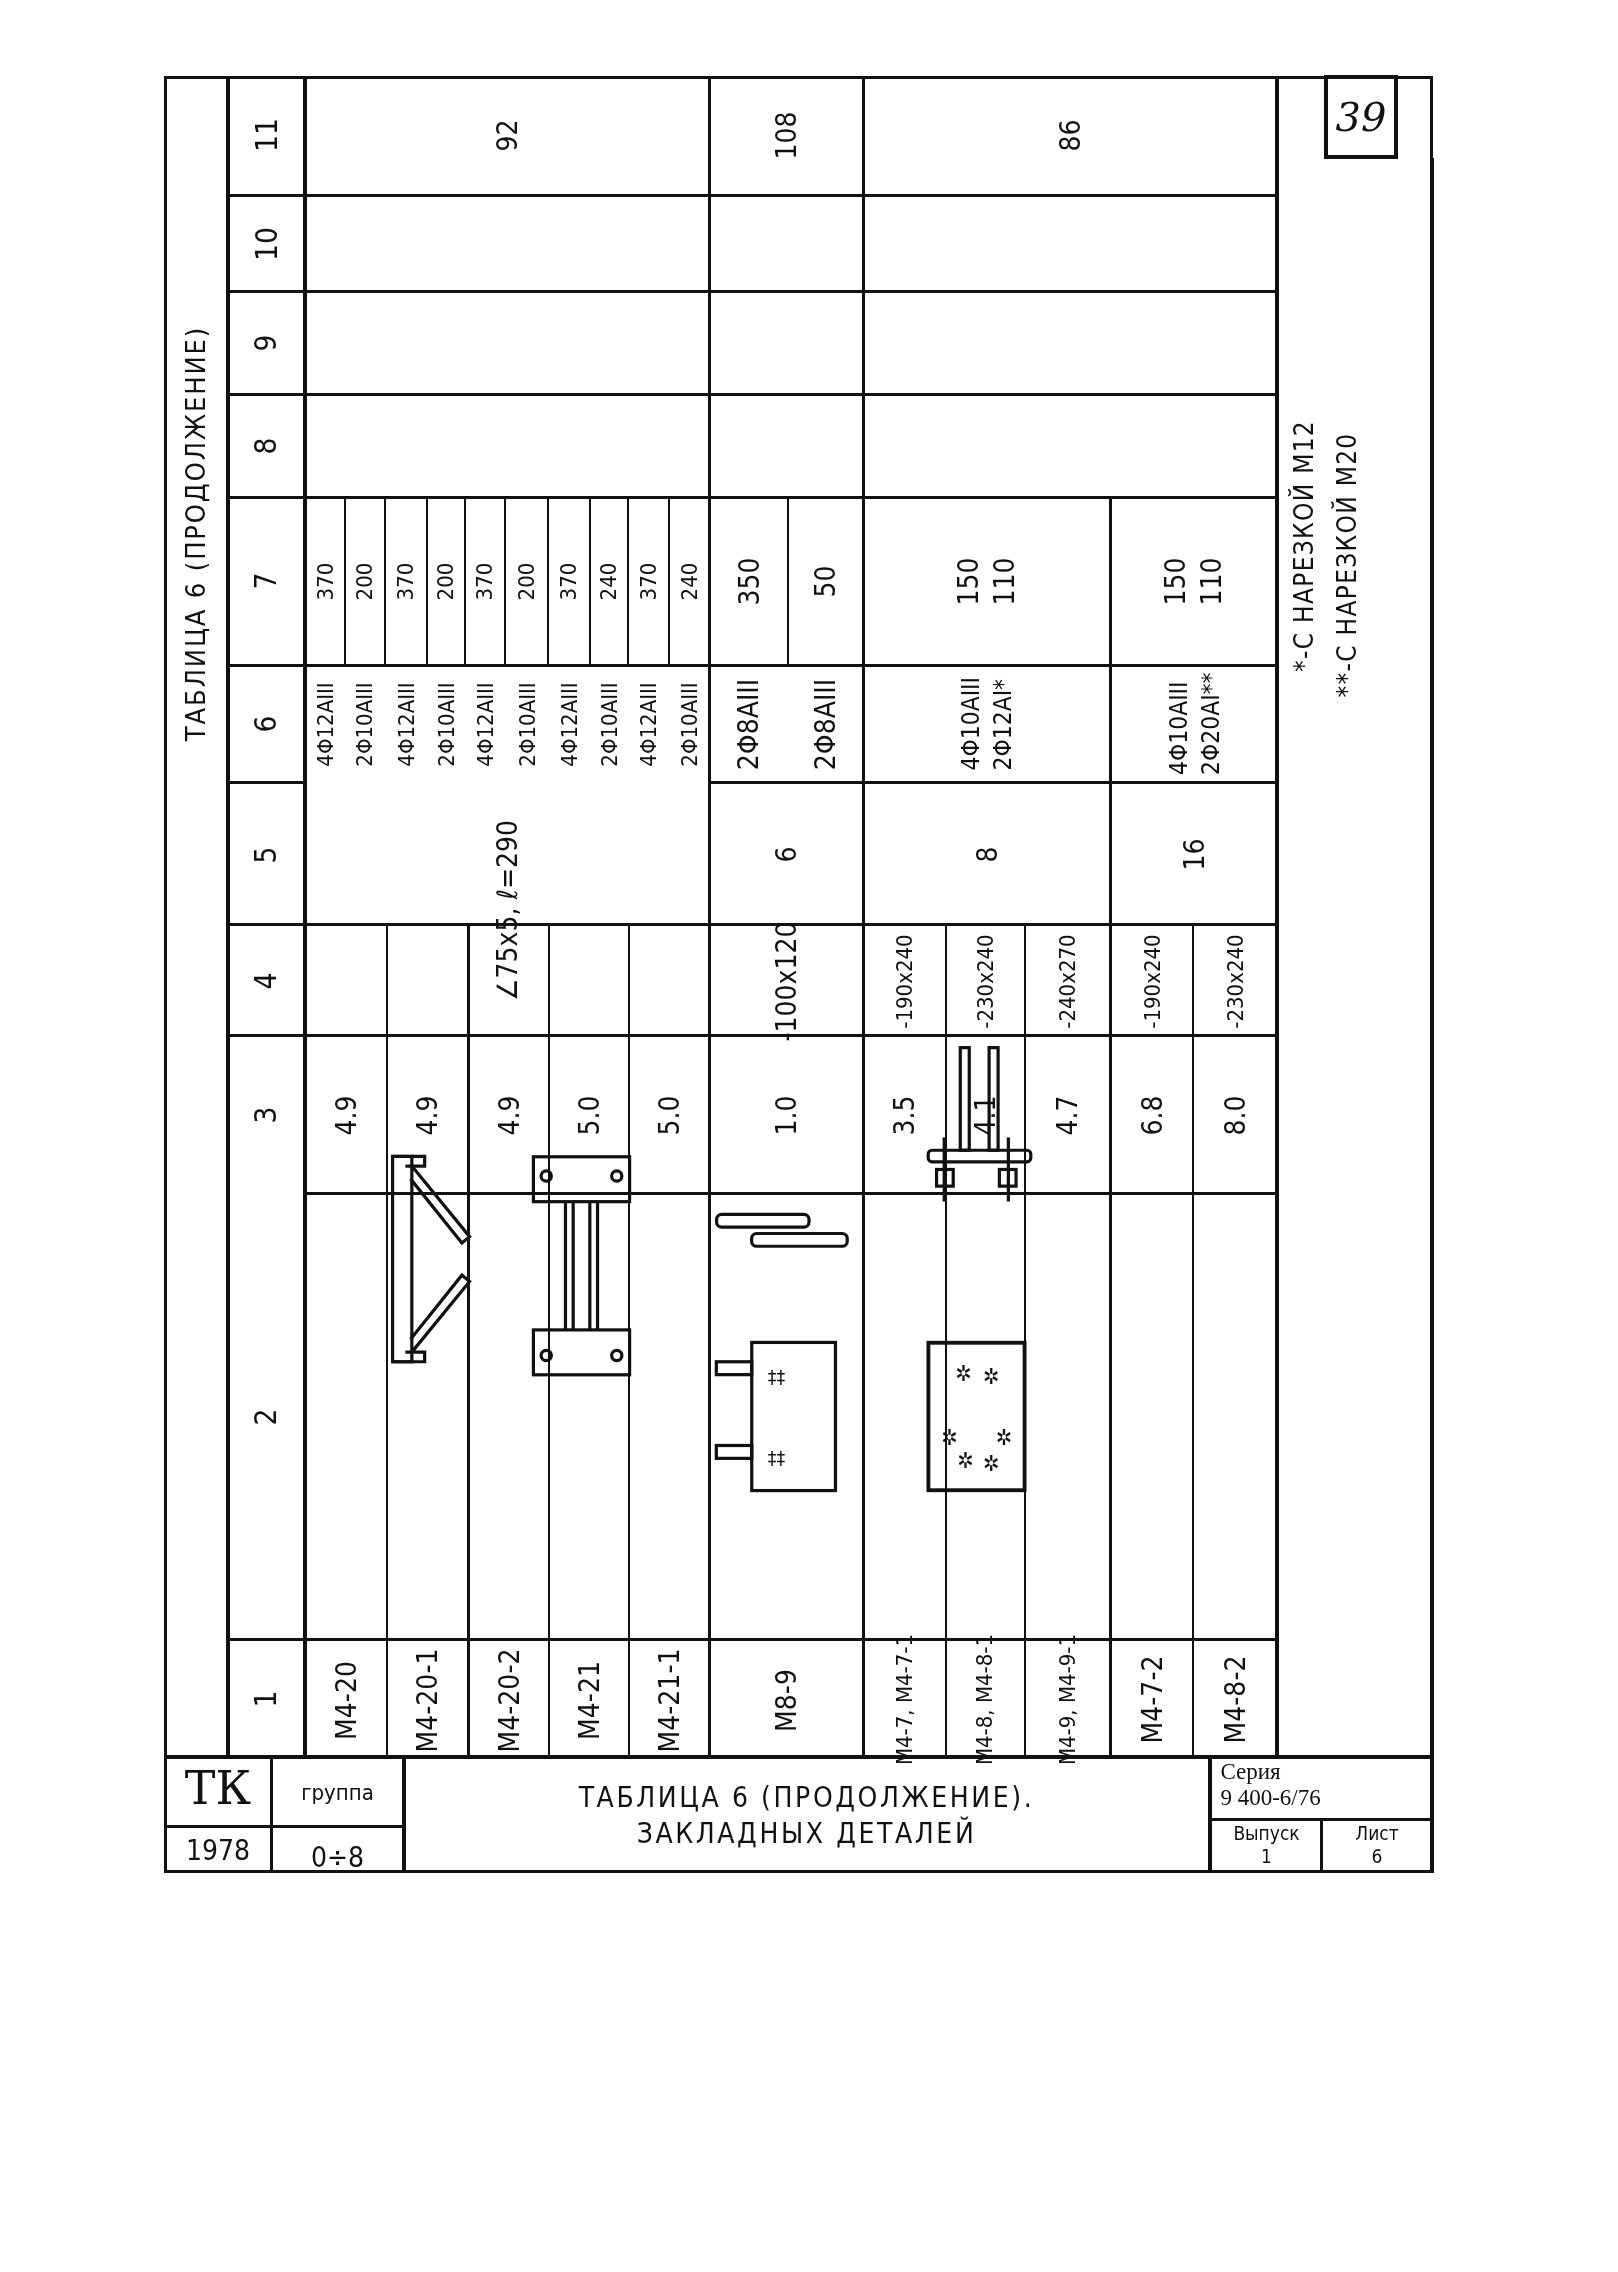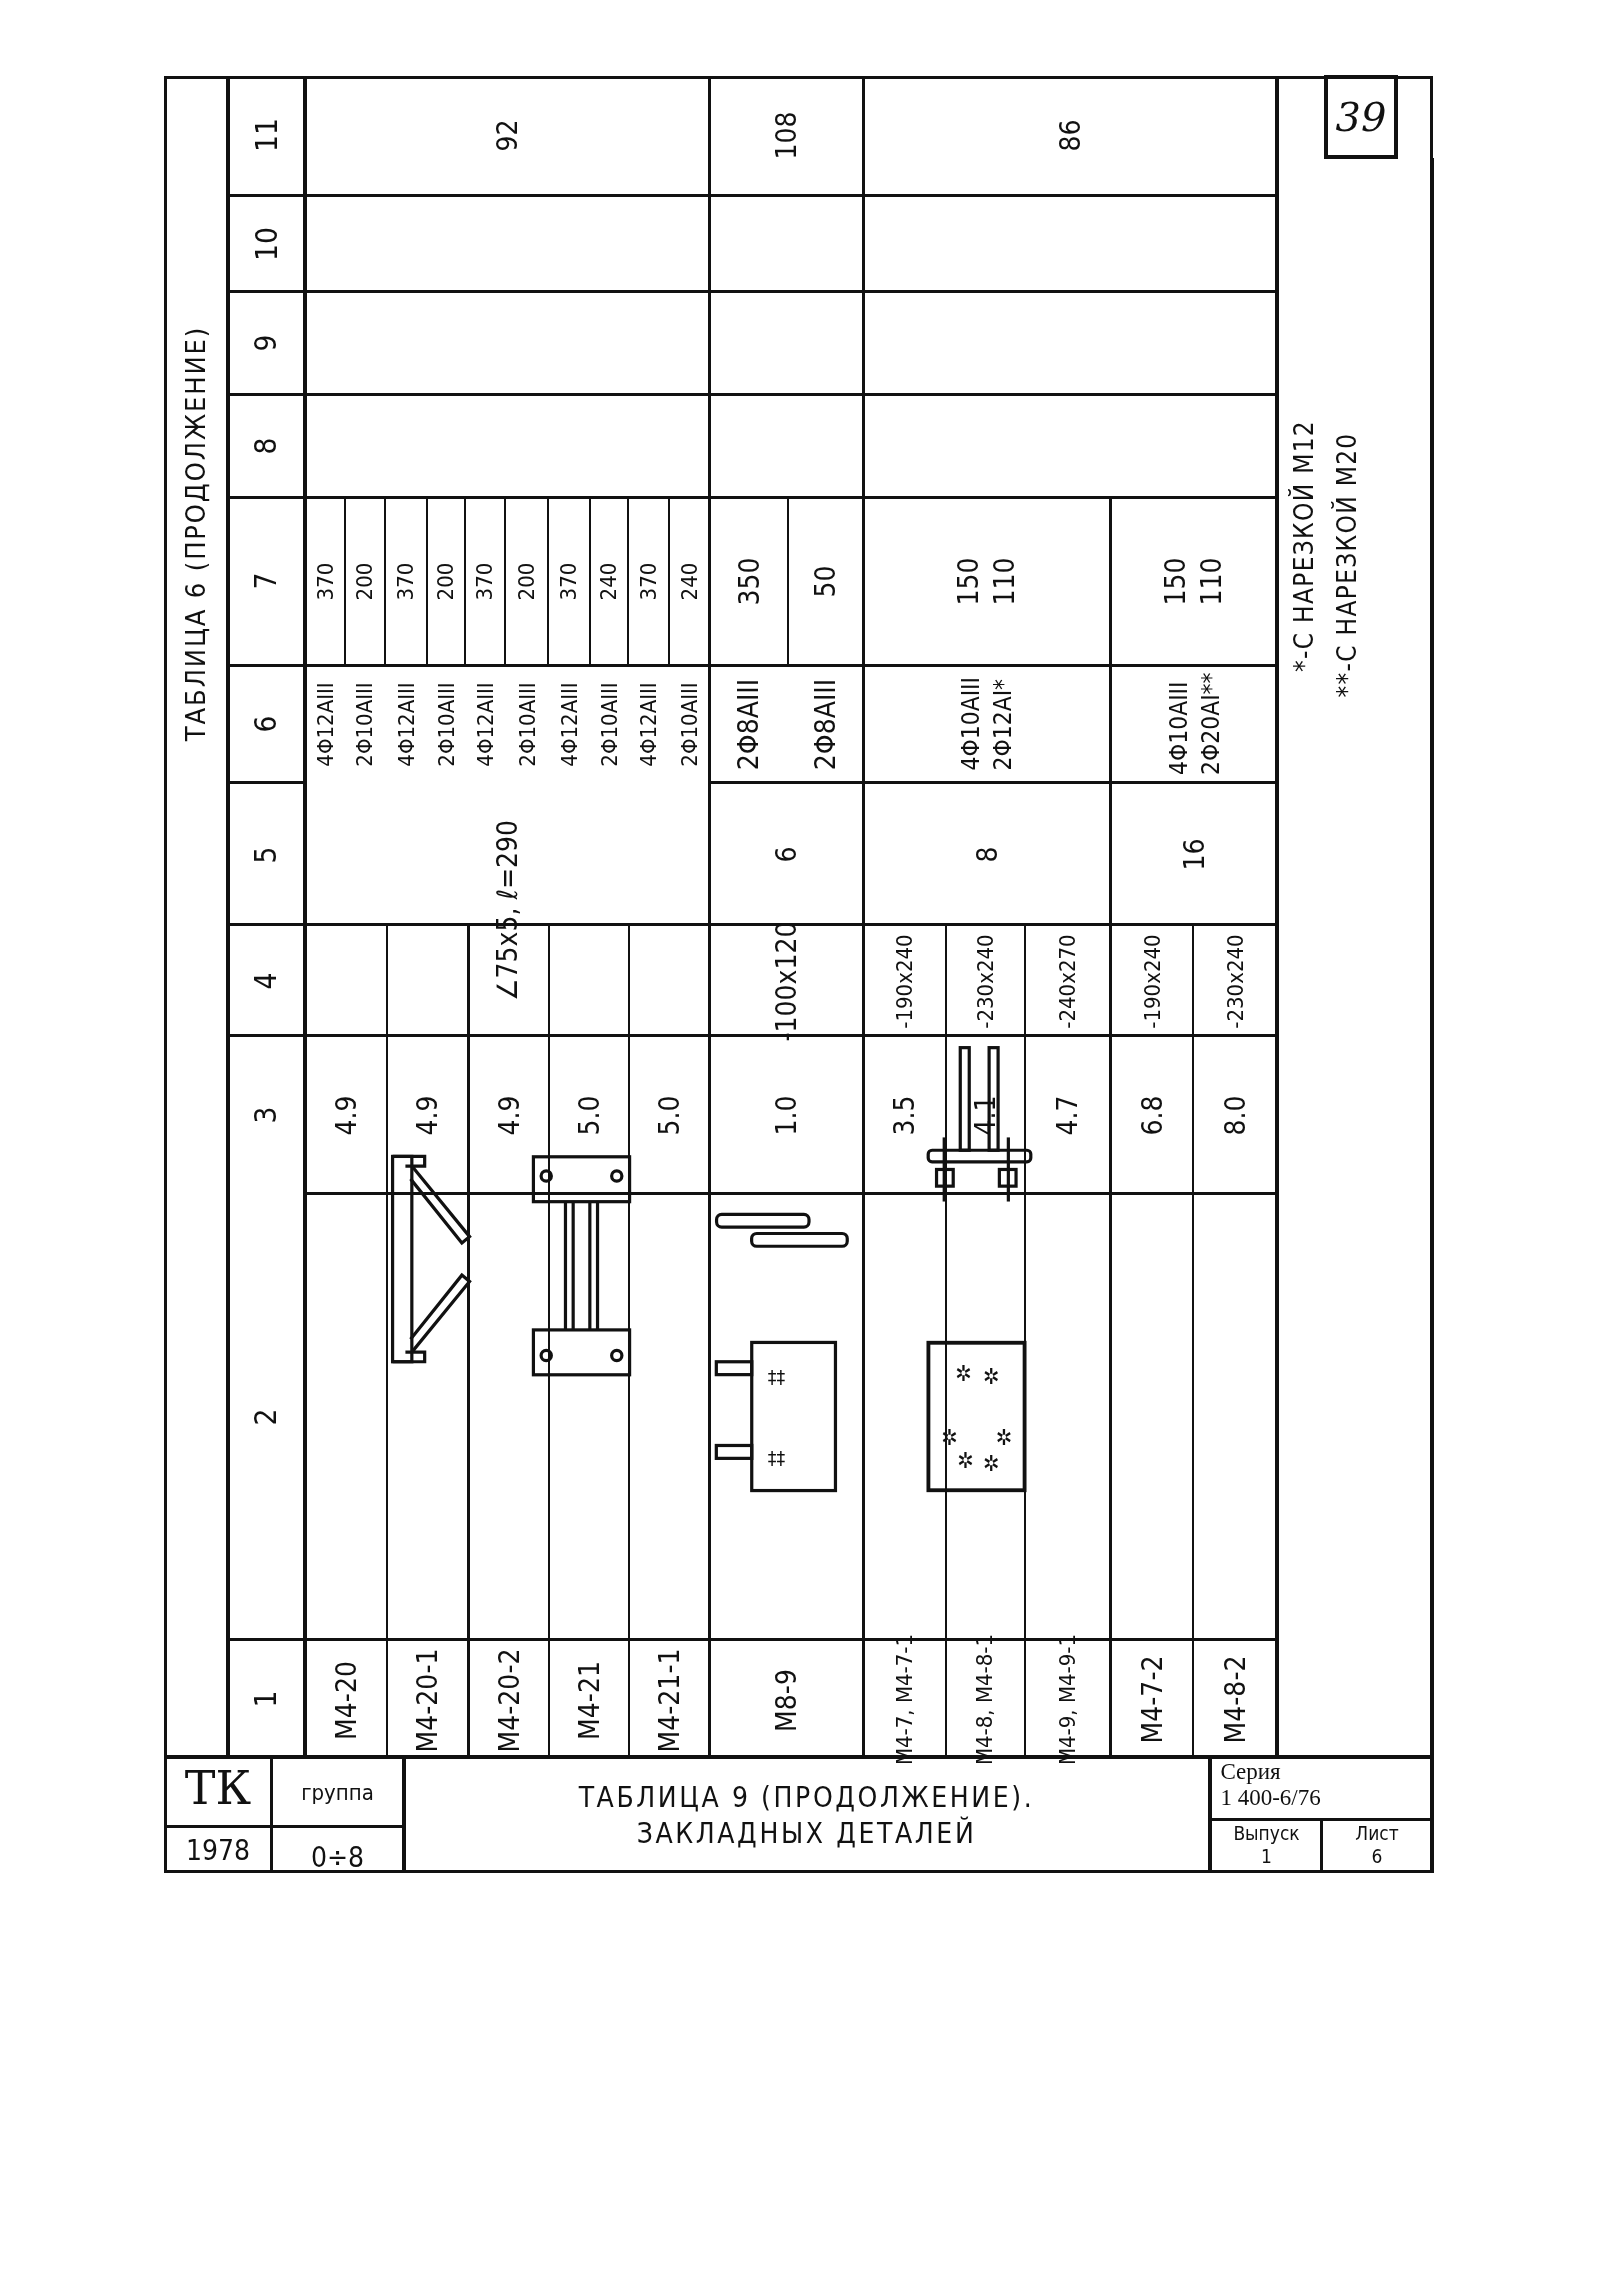--- a/index.html
+++ b/index.html
@@ -384,27 +384,27 @@
 <div class="ln" style="left:164px;top:1825px;width:240px;height:3.2px;"></div>
 <div class="ln" style="left:1210px;top:1818px;width:223px;height:3.2px;"></div>
 <div class="ln" style="left:1320px;top:1818px;width:3.2px;height:55px;"></div>
 
 <div class="tb" style="left:166px;top:1759px;width:104px;height:57px;font-family:'DejaVu Serif',serif;font-size:46px;">ТК</div>
 <div class="tb" style="left:273px;top:1759px;width:129px;height:66px;font-size:22px;">группа</div>
 <div class="tb" style="left:166px;top:1828px;width:104px;height:45px;font-size:28px;">1978</div>
 <div class="tb" style="left:273px;top:1828px;width:129px;height:59px;font-size:28px;">0÷8</div>
 
 <div class="abs" style="left:405px;top:1759px;width:803px;height:114px;display:flex;flex-direction:column;justify-content:center;align-items:center;font-size:28px;letter-spacing:2.6px;line-height:1.3;">
-  <div>ТАБЛИЦА 9 (ПРОДОЛЖЕНИЕ).</div>
+  <div>ТАБЛИЦА 6 (ПРОДОЛЖЕНИЕ).</div>
   <div>ЗАКЛАДНЫХ ДЕТАЛЕЙ</div>
 </div>
 
 <div class="abs" style="left:1214px;top:1759px;width:215px;height:59px;padding-left:6.4px;font-size:23px;line-height:1.15;font-family:Liberation Serif, serif;">
   <div>Серия</div>
-  <div>1 400-6/76</div>
+  <div>9 400-6/76</div>
 </div>
 <div class="abs" style="left:1212px;top:1822px;width:109px;height:51px;text-align:center;font-size:19px;line-height:1.2;">
   <div>Выпуск</div>
   <div>1</div>
 </div>
 <div class="abs" style="left:1324px;top:1822px;width:106px;height:51px;text-align:center;font-size:19px;line-height:1.2;">
   <div>Лист</div>
   <div>6</div>
 </div>
 

